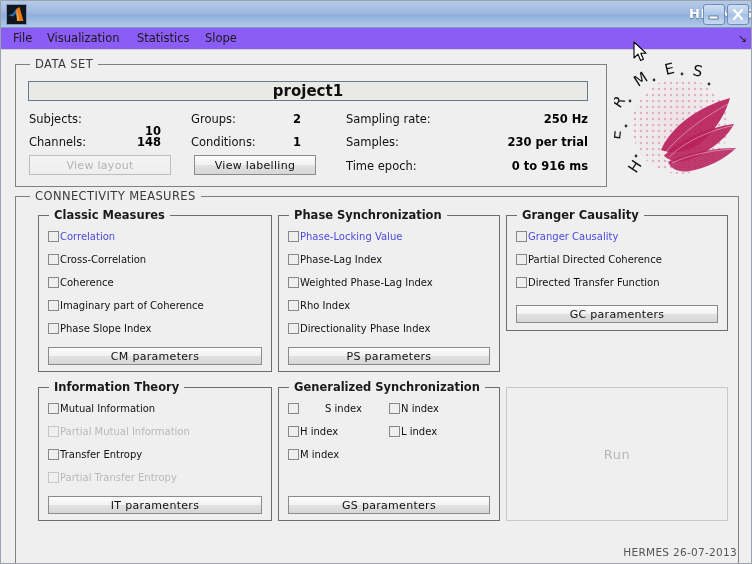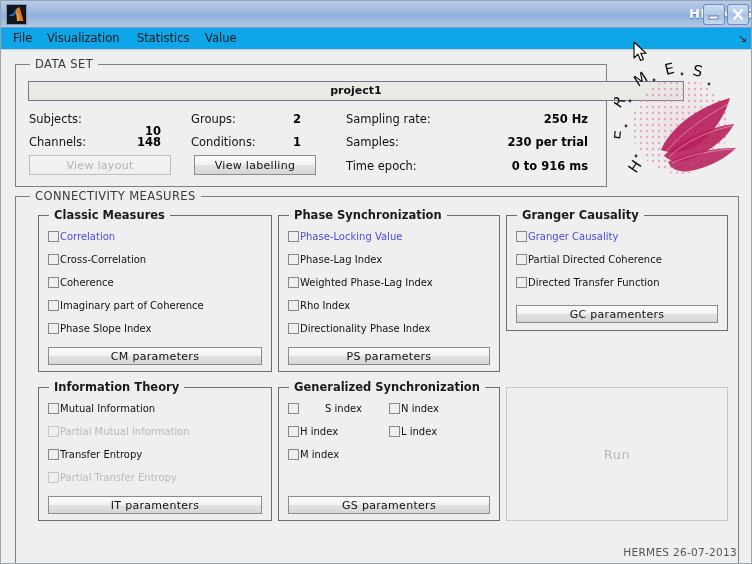--- a/index.html
+++ b/index.html
@@ -67,21 +67,21 @@
     position: relative;
   }
   .win-btn svg { position: absolute; left: 2px; top: 2px; }
 
   
   .menubar {
     position: absolute;
     left: 0; top: 27px;
     width: 752px;
     height: 22px;
-    background: #0ea5e9;
+    background: #8b5cf6;
     border-bottom: 1px solid #cfcfcf;
     box-sizing: border-box;
   }
   .menu-item {
     position: absolute;
     top: 3px;
     font-size: 11.5px;
     color: #1a1a1a;
     padding: 0 2px;
     white-space: nowrap;
@@ -119,27 +119,27 @@
     font-size: 11.5px;
     color: #1a1a1a;
     letter-spacing: 0;
     left: 10px;
   }
 
   
   .project-field {
     position: absolute;
     left: 12px; top: 16px;
-    width: 656px; height: 20px;
+    width: 560px; height: 20px;
     background: #e9e9e6;
     border: 1px solid #6e7a8a;
     box-sizing: border-box;
     text-align: center;
     line-height: 18px;
-    font-size: 11px;
+    font-size: 15px;
     font-weight: bold;
     color: #111;
   }
   .stat-label {
     position: absolute;
     font-size: 11.5px;
     color: #111;
     white-space: nowrap;
   }
   .stat-value {
@@ -250,21 +250,21 @@
           <path d="M4 3 L12 12 M12 3 L4 12" stroke="#ffffff" stroke-width="2.2" stroke-linecap="round"></path>
         </svg>
       </div>
     </div>
   </div>
 
   <div class="menubar">
     <div class="menu-item" style="left:10px">File</div>
     <div class="menu-item" style="left:44px">Visualization</div>
     <div class="menu-item" style="left:134px">Statistics</div>
-    <div class="menu-item" style="left:202px">Value</div>
+    <div class="menu-item" style="left:202px">Slope</div>
     <div class="menu-corner">↘</div>
   </div>
 
   <div class="panel" style="left:14px; top:63px; width:592px; height:123px;">
     <div class="panel-title">DATA SET</div>
 
     <div class="project-field">project1</div>
 
     <div class="stat-label" style="left:13px; top:47px;">Subjects:</div>
     <div class="stat-value r" style="left:105px; top:47px; width:40px;margin-top:12px;">10</div>

